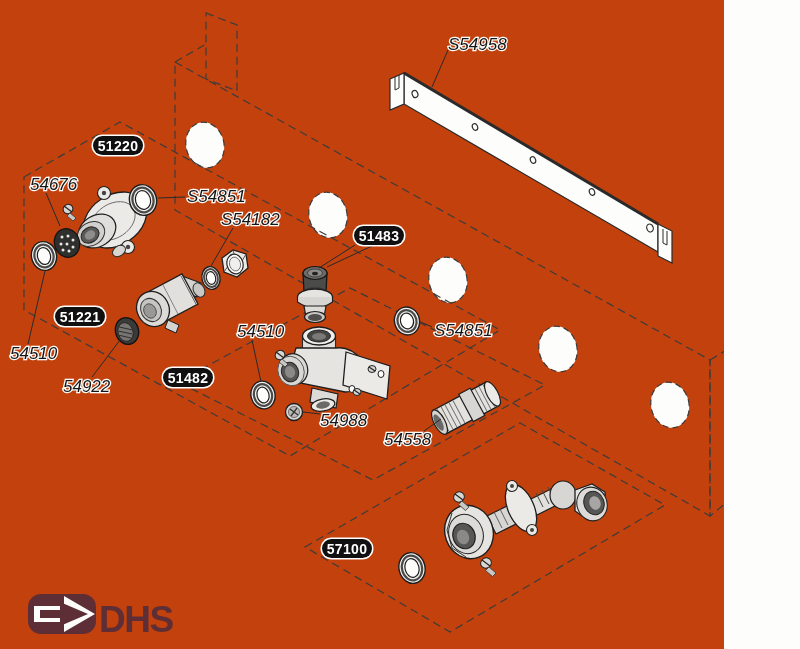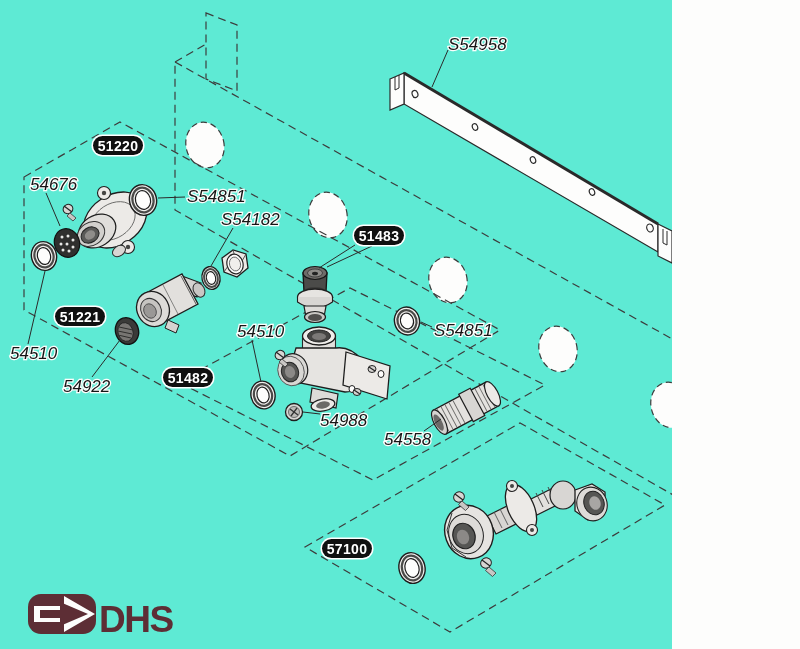--- a/index.html
+++ b/index.html
@@ -1,16 +1,16 @@
 <!DOCTYPE html>
 <html><head>
 <meta charset="utf-8">
 <style>
   html,body{margin:0;padding:0;background:#fdfdfc;}
-  .stage{position:relative;width:672px;height:649px;background:#5eead4;overflow:hidden;
+  .stage{position:relative;width:724px;height:649px;background:#c2410c;overflow:hidden;
          font-family:"Liberation Sans",sans-serif;}
   svg{display:block;}
   text.plabel{font-family:"Liberation Sans",sans-serif;font-style:italic;font-size:17px;
               fill:#161616;paint-order:stroke;stroke:#fdfdfc;stroke-width:2.5px;}
   text.badgetxt{font-family:"Liberation Sans",sans-serif;font-weight:bold;font-size:14px;
                 fill:#ffffff;text-anchor:middle;letter-spacing:.3px;}
   text.logotxt{font-family:"Liberation Sans",sans-serif;font-weight:bold;font-size:37px;
                fill:#5d2e35;letter-spacing:-1.5px;}
   .dash{fill:none;stroke:#3c3c3c;stroke-width:1.2;stroke-dasharray:8 5;}
   .dashhole{fill:#fdfdfc;stroke:#3c3c3c;stroke-width:1.2;stroke-dasharray:6 4;}

